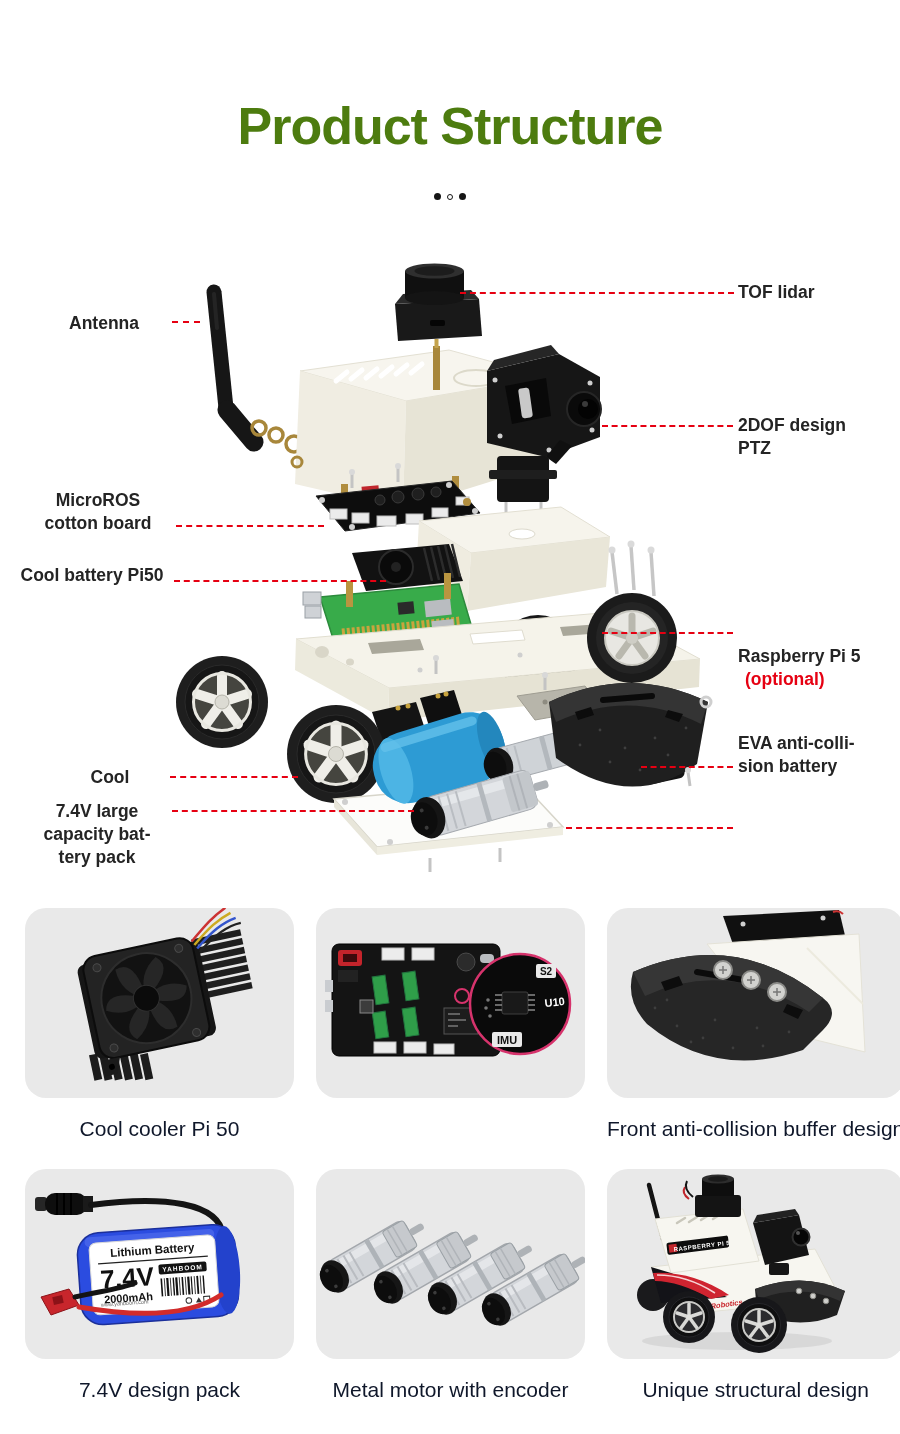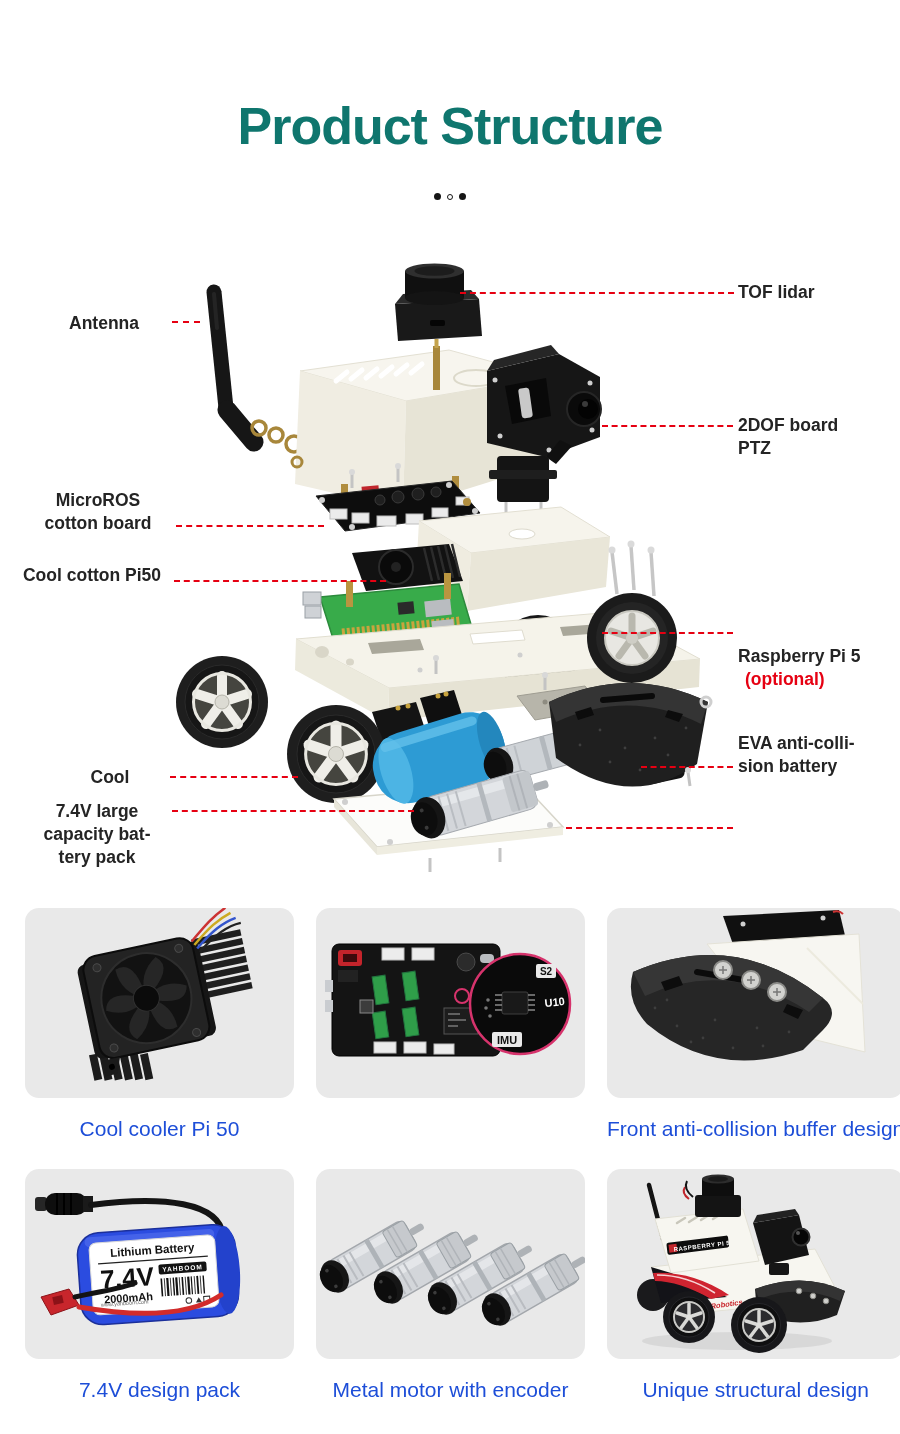--- a/index.html
+++ b/index.html
@@ -1,34 +1,34 @@
 <!DOCTYPE html>
 <html><head>
 <meta charset="utf-8">
 <style>
   html,body{margin:0;padding:0;background:#fff;}
   .page{position:relative;width:900px;height:1434px;margin:0 auto;background:#fff;
         font-family:"Liberation Sans",sans-serif;overflow:hidden;}
   .title{position:absolute;top:96px;left:0;width:100%;margin:0;text-align:center;
-         font-size:52px;font-weight:700;letter-spacing:-1px;color:#0f766e;}
+         font-size:52px;font-weight:700;letter-spacing:-1px;color:#4d7c0f;}
   .dots{position:absolute;top:193px;left:0;width:100%;display:flex;justify-content:center;
         align-items:center;gap:6px;}
   .dot{width:7px;height:7px;border-radius:50%;background:#151515;}
   .dot.hollow{width:4px;height:4px;background:#fff;border:1.7px solid #151515;}
   .diagram-svg{position:absolute;top:250px;left:0;}
   .lbl{position:absolute;font-size:17.5px;line-height:23px;color:#242424;white-space:pre-line;font-weight:bold;}
   .lbl.r{text-align:center;}
   .note{display:block;color:#e60012;padding-left:7px;}
   .dash{position:absolute;height:0;border-top:2px dashed #e60012;}
   .cards{position:absolute;top:908px;left:25px;width:850px;display:grid;
          grid-template-columns:repeat(3,1fr);column-gap:22px;row-gap:28px;}
-  .card .img{height:190px;background:#e9e9e9;border-radius:14px;overflow:hidden;}
+  .card .img{height:190px;background:#e9e9e9;border-radius:21px;overflow:hidden;}
   .card .img svg{display:block;}
   .card .cap{margin-top:18px;text-align:center;font-size:21px;line-height:25px;
-             color:#1d4ed8;white-space:nowrap;}
+             color:#0f172a;white-space:nowrap;}
 </style>
 </head>
 <body>
 
 <div class="page">
 
   <h1 class="title">Product Structure</h1>
   <div class="dots">
     <span class="dot"></span>
     <span class="dot hollow"></span>
@@ -331,29 +331,29 @@
       <circle cx="706" cy="452" r="5" fill="none" stroke="#cfcfcf" stroke-width="3"></circle>
     </g>
   </svg>
 
   <div class="lbl r" style="left:40px;top:312px;width:128px">Antenna</div>
   <div class="dash" style="left:172px;top:321px;width:28px"></div>
 
   <div class="lbl" style="left:738px;top:281px;width:160px">TOF lidar</div>
   <div class="dash" style="left:460px;top:292px;width:274px"></div>
 
-  <div class="lbl" style="left:738px;top:414px;width:160px">2DOF board
+  <div class="lbl" style="left:738px;top:414px;width:160px">2DOF design
 PTZ</div>
   <div class="dash" style="left:602px;top:425px;width:131px"></div>
 
   <div class="lbl r" style="left:28px;top:489px;width:140px">MicroROS
 cotton board</div>
   <div class="dash" style="left:176px;top:525px;width:148px"></div>
 
-  <div class="lbl r" style="left:18px;top:564px;width:148px">Cool cotton Pi50</div>
+  <div class="lbl r" style="left:18px;top:564px;width:148px">Cool battery Pi50</div>
   <div class="dash" style="left:174px;top:580px;width:212px"></div>
 
   <div class="lbl" style="left:738px;top:622px;width:170px">
     <span>Raspberry Pi 5</span>
     <span class="note">(optional)</span>
   </div>
   <div class="dash" style="left:602px;top:632px;width:131px"></div>
 
   <div class="lbl" style="left:738px;top:732px;width:160px">EVA anti-colli-
 sion battery</div>

